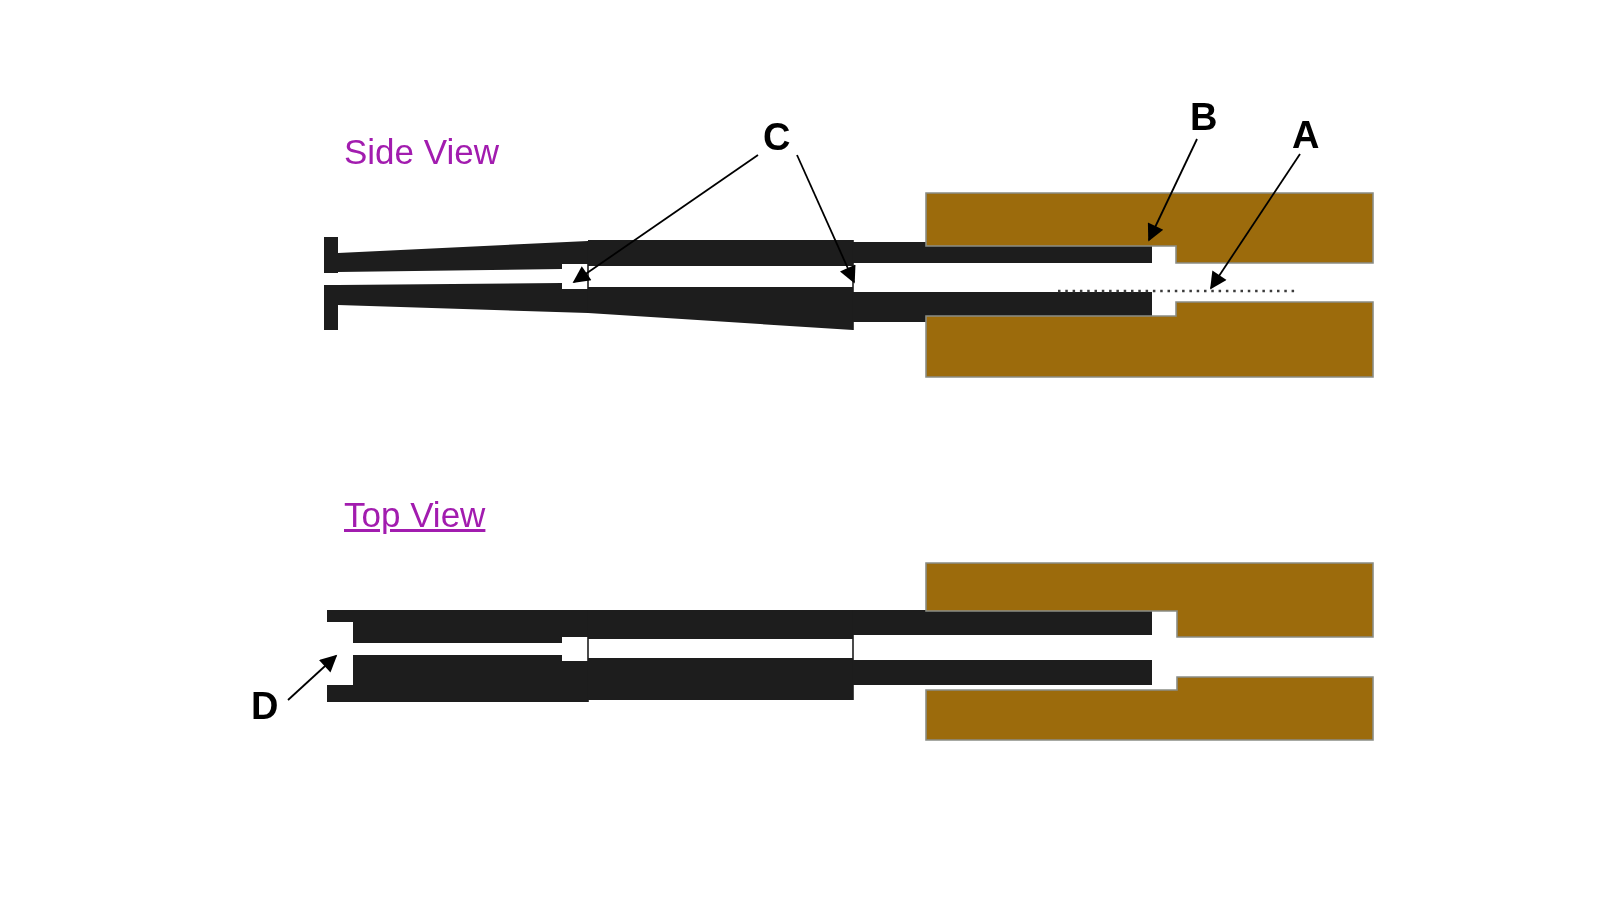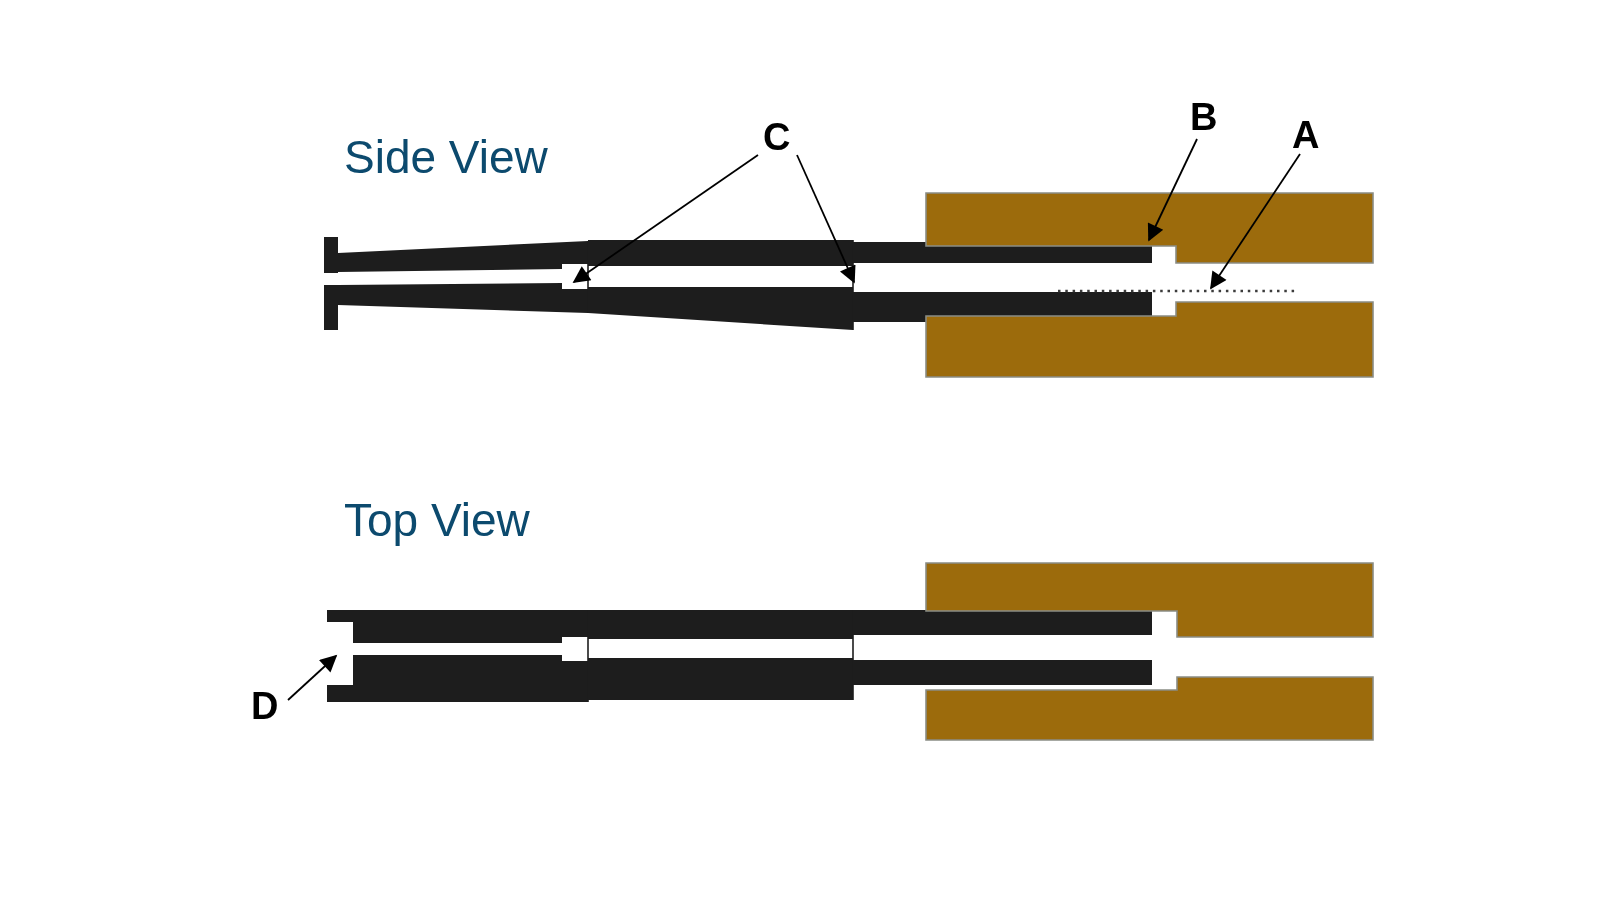--- a/index.html
+++ b/index.html
@@ -6,23 +6,23 @@
   .stage{
     position:relative;
     width:1600px;height:900px;
     background:#ffffff;
     font-family:"Liberation Sans", sans-serif;
     overflow:hidden;
   }
   .stage svg{position:absolute;left:0;top:0;}
   .view-title{
     position:absolute;
-    font-size:46px;
+    font-size:35px;
     font-weight:400;
-    color:#0c4a6e;
+    color:#a21caf;
     line-height:1;
     letter-spacing:0;
     white-space:nowrap;
   }
   .callout-label{
     position:absolute;
     font-size:38px;
     font-weight:700;
     color:#000;
     line-height:1;
@@ -87,21 +87,21 @@
 
       <path d="M926,563 L1373,563 L1373,637 L1177,637 L1177,611 L926,611 Z" class="holder-poly" fill="#9c6b0c"></path>
       <path d="M926,690 L1177,690 L1177,677 L1373,677 L1373,740 L926,740 Z" class="holder-poly" fill="#9c6b0c"></path>
 
       <line x1="288" y1="700" x2="336" y2="656" class="callout-line" marker-end="url(#ah)" stroke="#000000"></line>
     </g>
   </svg>
 
   <div class="view-title" style="left:344px;top:134px;">Side View</div>
 
-  <div class="view-title" style="left:344px;top:497px;">Top View</div>
+  <div class="view-title" style="left:344px;top:497px;text-decoration:underline;">Top View</div>
 
   <div class="callout-label" style="left:763px;top:118px;">C</div>
 
   <div class="callout-label" style="left:1190px;top:98px;">B</div>
 
   <div class="callout-label" style="left:1292px;top:116px;">A</div>
 
   <div class="callout-label" style="left:251px;top:687px;">D</div>
 </div>
 

